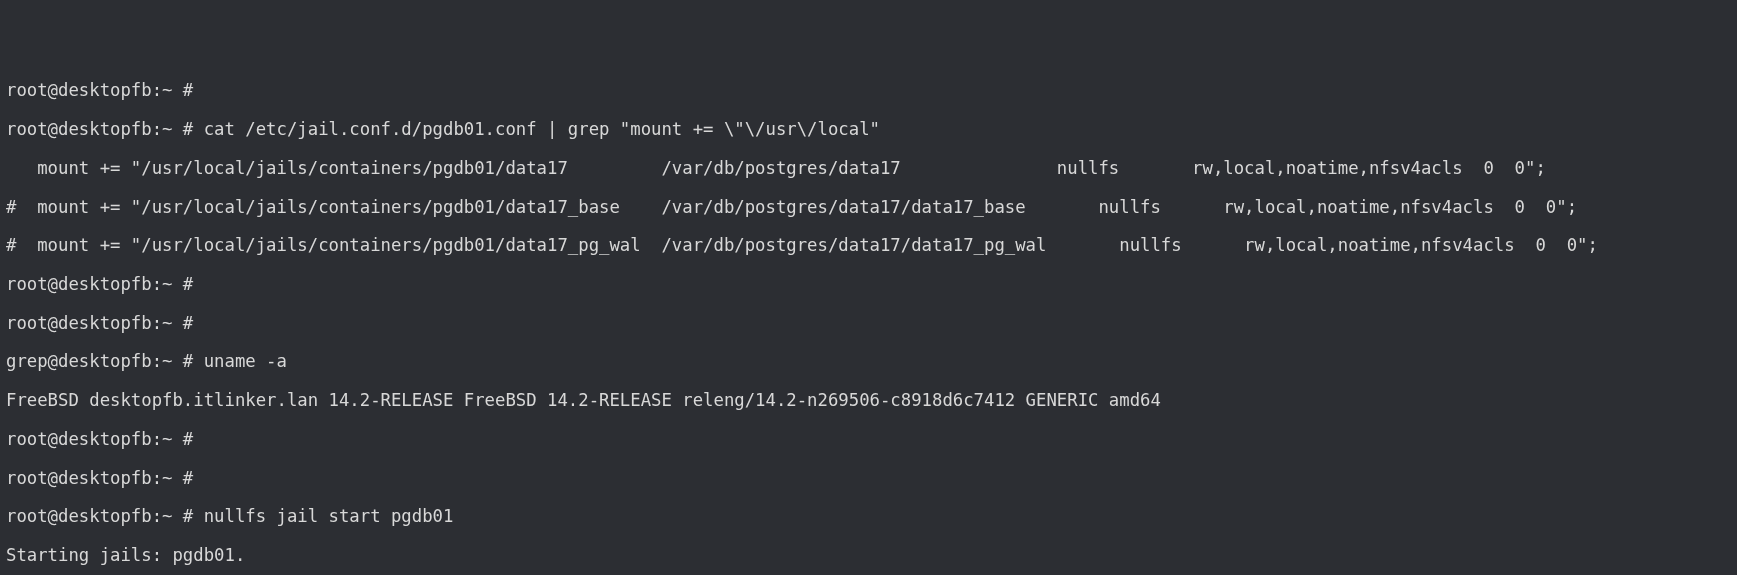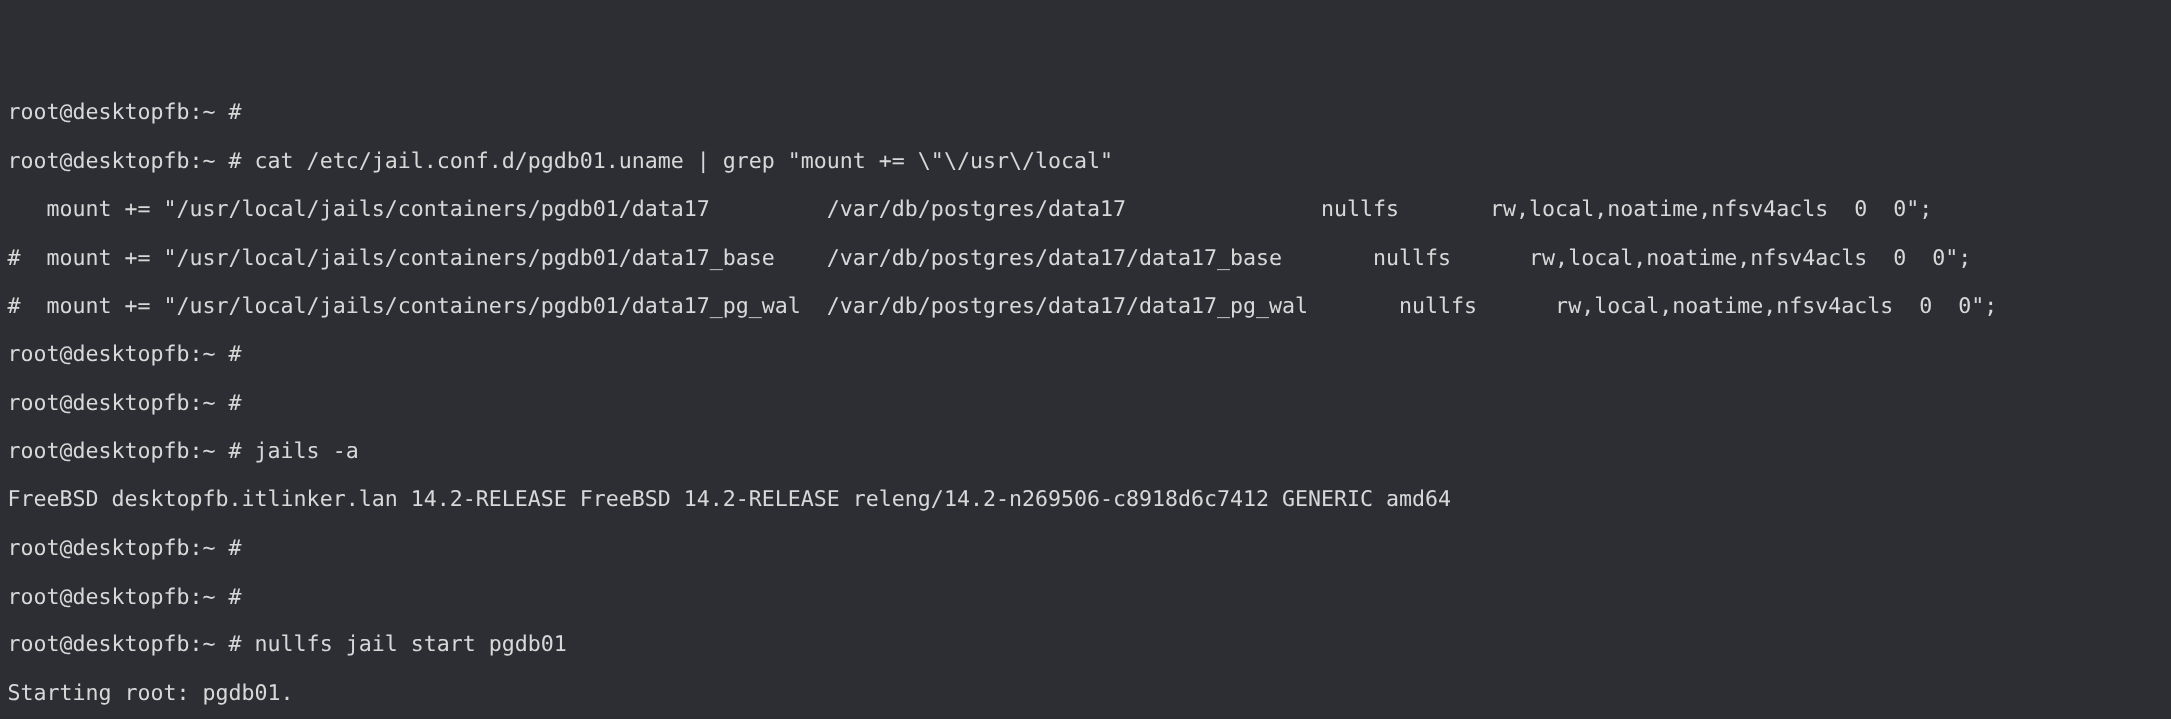--- a/index.html
+++ b/index.html
@@ -17,32 +17,32 @@
       overflow: hidden;
     }
     .line { display: block; }
   </style>
 </head>
 <body>
 
 
 
 <span class="line">root@desktopfb:~ #</span>
-<span class="line">root@desktopfb:~ # cat /etc/jail.conf.d/pgdb01.uname | grep "mount += \"\/usr\/local"</span>
+<span class="line">root@desktopfb:~ # cat /etc/jail.conf.d/pgdb01.conf | grep "mount += \"\/usr\/local"</span>
 <span class="line">   mount += "/usr/local/jails/containers/pgdb01/data17         /var/db/postgres/data17               nullfs       rw,local,noatime,nfsv4acls  0  0";</span>
 <span class="line">#  mount += "/usr/local/jails/containers/pgdb01/data17_base    /var/db/postgres/data17/data17_base       nullfs      rw,local,noatime,nfsv4acls  0  0";</span>
 <span class="line">#  mount += "/usr/local/jails/containers/pgdb01/data17_pg_wal  /var/db/postgres/data17/data17_pg_wal       nullfs      rw,local,noatime,nfsv4acls  0  0";</span>
 <span class="line">root@desktopfb:~ #</span>
 <span class="line">root@desktopfb:~ #</span>
-<span class="line">root@desktopfb:~ # jails -a</span>
+<span class="line">grep@desktopfb:~ # uname -a</span>
 <span class="line">FreeBSD desktopfb.itlinker.lan 14.2-RELEASE FreeBSD 14.2-RELEASE releng/14.2-n269506-c8918d6c7412 GENERIC amd64</span>
 <span class="line">root@desktopfb:~ #</span>
 <span class="line">root@desktopfb:~ #</span>
 <span class="line">root@desktopfb:~ # nullfs jail start pgdb01</span>
-<span class="line">Starting root: pgdb01.</span>
+<span class="line">Starting jails: pgdb01.</span>
 
 
 
 
 
 
 
 
 
 

